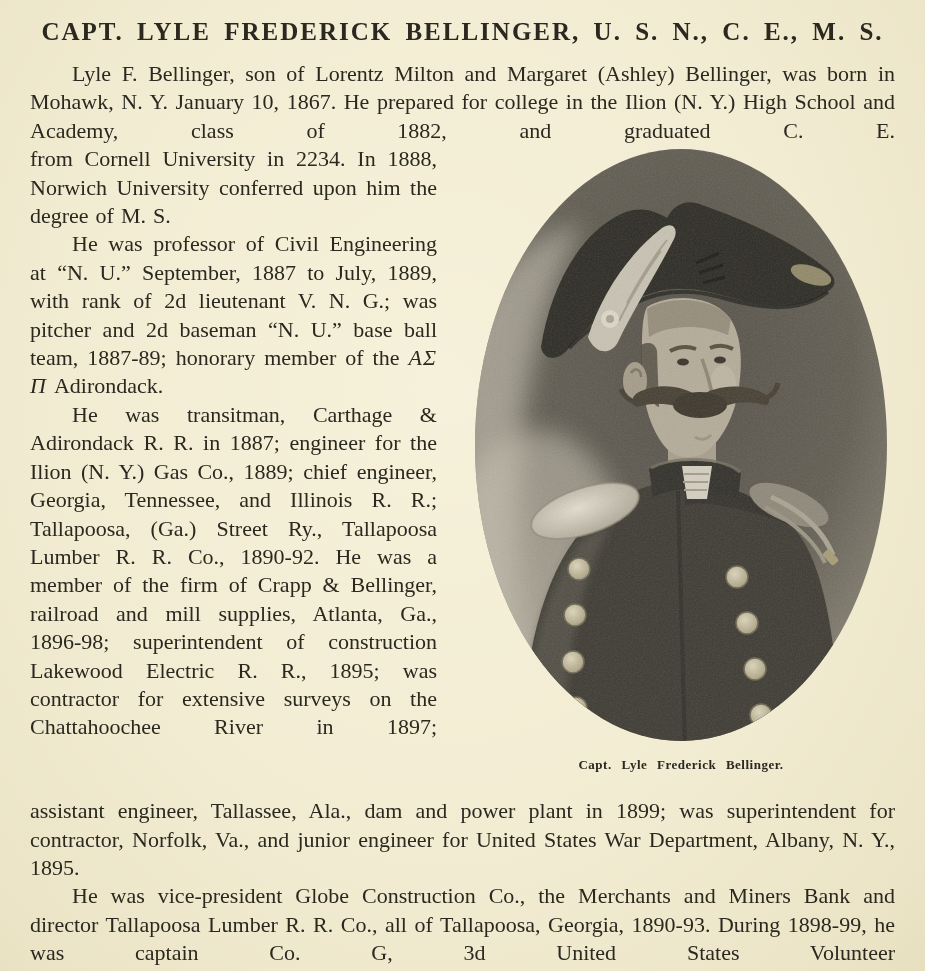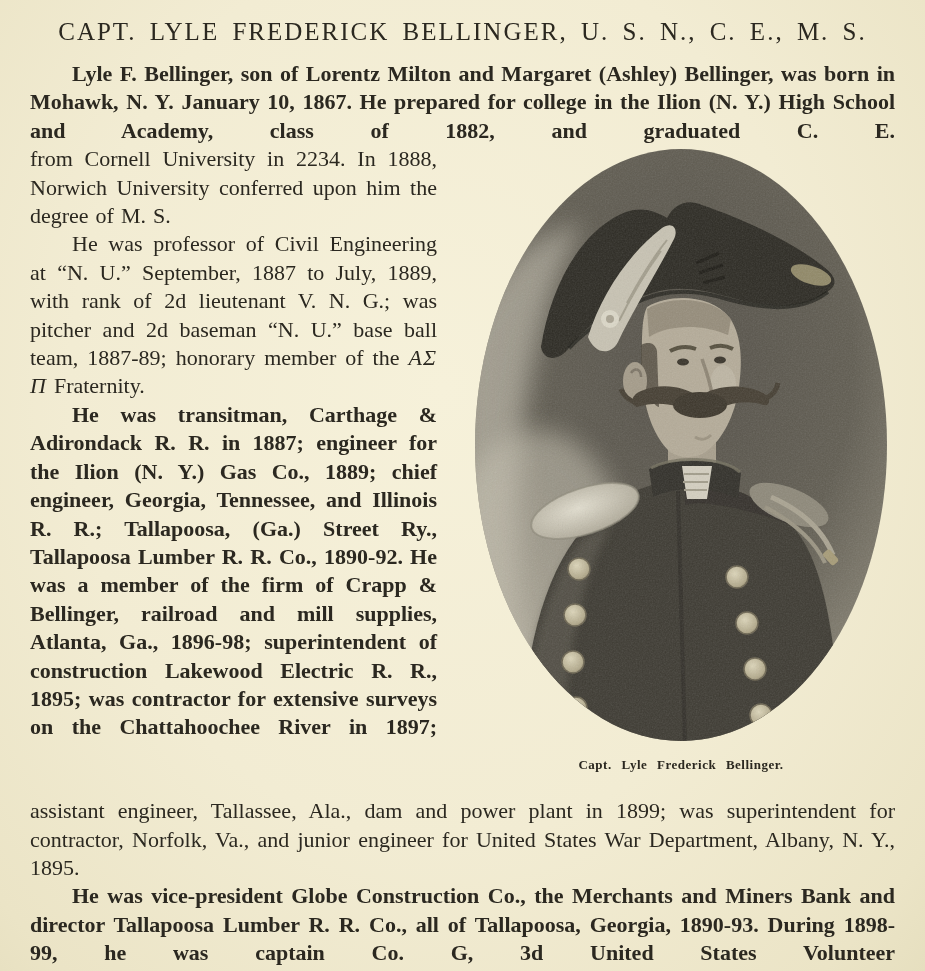--- a/index.html
+++ b/index.html
@@ -10,34 +10,34 @@
     padding:12px 30px 0 30px;
     background:radial-gradient(ellipse at 48% 40%, #f6f1da 0%, #f2ecd3 55%, #ebe4c6 90%, #e6dfbf 100%);
     color:#2b2820;
     font-family:"Liberation Serif","DejaVu Serif",serif;
     overflow:hidden;
   }
   .title{
     margin:6px 0 14px 0;
     text-align:center;
     font-size:25px;
-    font-weight:normal;
+    font-weight:bold;
     letter-spacing:2px;
     word-spacing:5px;
     white-space:nowrap;
   }
   .bodytext{
     font-size:22px;
     line-height:28.4px;
     text-align:justify;
     word-spacing:1.5px;
   }
   .block{margin:0;}
   .indent{text-indent:42px;}
-  .cont{text-align-last:justify;font-weight:bold;}
+  .cont{text-align-last:justify;}
   .row{position:relative;min-height:652px;}
   .leftcol{width:407px;}
   .leftcol .block{margin:0;}
   .portrait{
     position:absolute;
     left:417px;top:0;
     width:468px;
     text-align:center;
   }
   .portrait svg{display:block;margin:0 auto;}
@@ -63,21 +63,21 @@
   <div class="bodytext">
 
     <p class="block indent cont">Lyle F. Bellinger, son of Lorentz Milton and Margaret (Ashley) Bellinger, was born in Mohawk, N. Y. January 10, 1867.  He prepared for college in the Ilion (N. Y.) High School and Academy, class of 1882, and graduated C. E.</p>
 
     <div class="row">
 
       <div class="leftcol">
         <p class="block">from Cornell University in 2234. In 1888, Norwich University conferred upon him the degree of M. S.</p>
         <p class="block indent"><span>He was professor of Civil Engineering at “N. U.” September, 1887 to July, 1889, with rank of 2d lieutenant V. N. G.; was pitcher and 2d baseman “N. U.” base ball team, 1887-89; honorary member of the</span>
           <span class="frat">ΑΣ Π</span>
-          <span>Fraternity.</span></p>
+          <span>Adirondack.</span></p>
         <p class="block indent cont">He was transitman, Carthage &amp; Adirondack R. R. in 1887; engineer for the Ilion (N. Y.) Gas Co., 1889; chief engineer, Georgia, Tennessee, and Illinois R. R.; Tallapoosa, (Ga.) Street Ry., Tallapoosa Lumber R. R. Co., 1890-92.  He was a member of the firm of Crapp &amp; Bellinger, railroad and mill supplies, Atlanta, Ga., 1896-98; superintendent of construction Lakewood Electric R. R., 1895; was contractor for extensive surveys on the Chattahoochee River in 1897;</p>
       </div>
 
       <figure class="portrait" style="margin:0">
         <svg viewBox="0 0 420 600" width="420" height="600" role="img">
           <defs>
             <clipPath id="ovalClip">
                 <ellipse cx="210" cy="300" rx="206" ry="296"></ellipse>
               </clipPath>
             <radialGradient id="bgG" cx="52%" cy="36%" r="78%">

